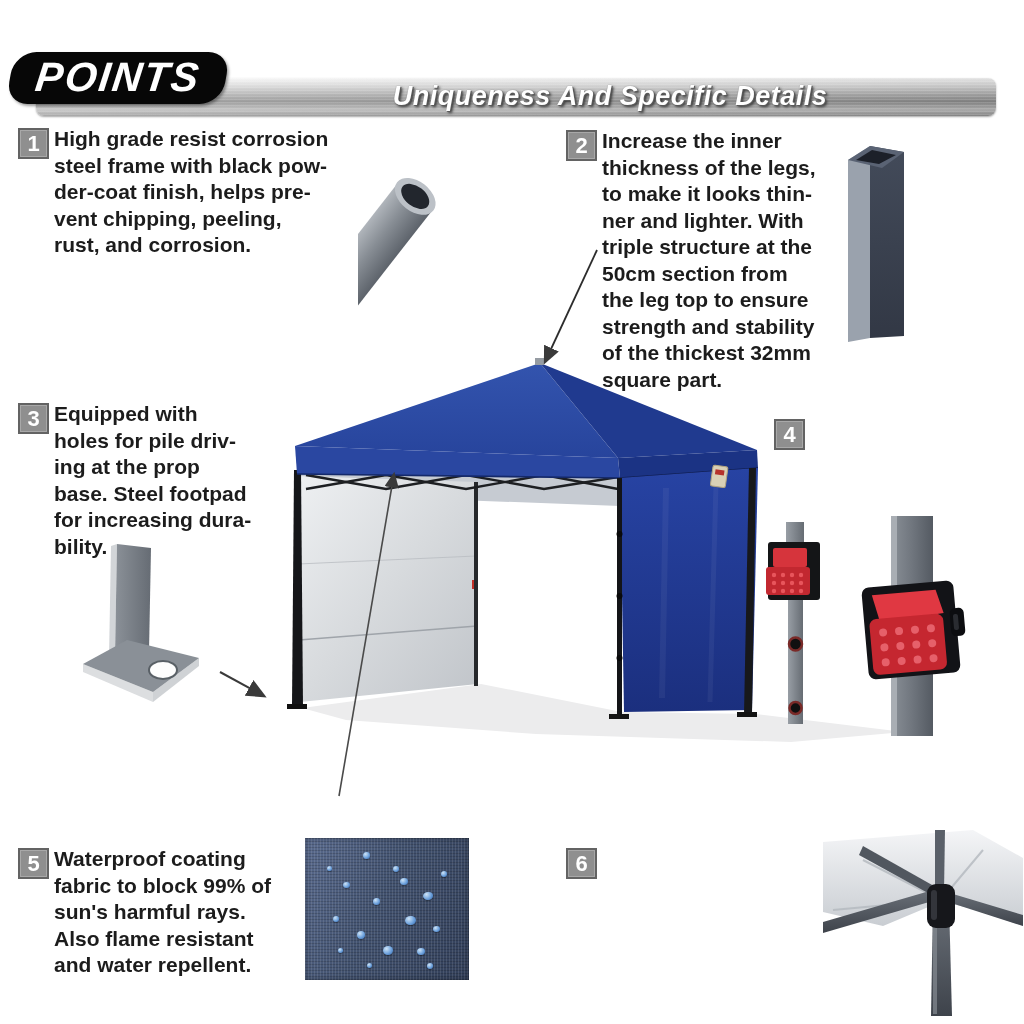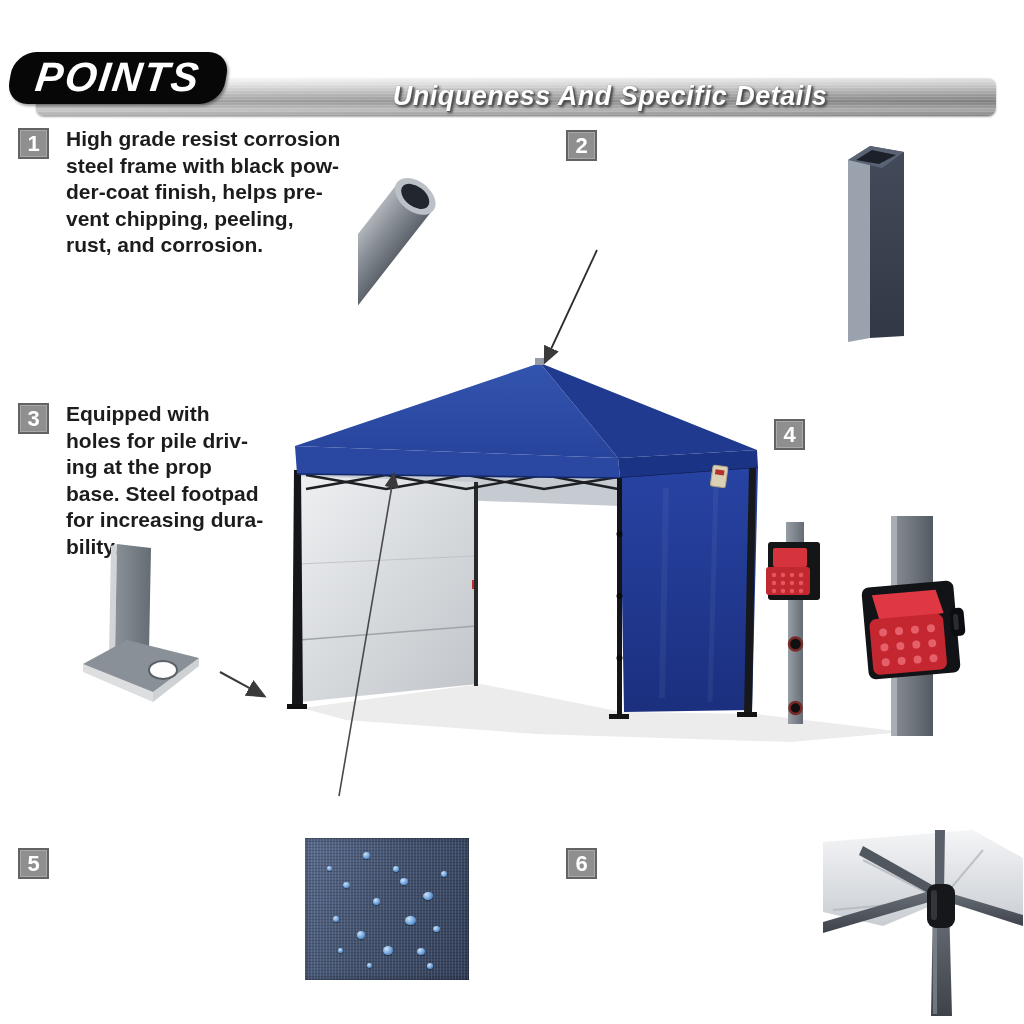--- a/index.html
+++ b/index.html
@@ -37,21 +37,21 @@
     color:#ffffff; font-style:italic; font-weight:bold; font-size:41px; letter-spacing:2px;
   }
   
   .feature { position:absolute; display:flex; align-items:flex-start; }
   .num-badge {
     flex:0 0 auto; width:31px; height:31px; margin-top:2px;
     background:#8f8f8f; border:2px solid #636363; box-shadow:inset 0 0 0 1px #a8a8a8;
     color:#ffffff; font-weight:bold; font-size:22px; line-height:27px; text-align:center;
   }
   .feature-text {
-    margin-left:17px; color:#1c1c1c; font-weight:bold; font-size:21px; line-height:26.5px;
+    margin-left:5px; color:#1c1c1c; font-weight:bold; font-size:21px; line-height:26.5px;
     white-space:pre;
   }
   .f1 { left:18px;  top:126px; }
   .f2 { left:566px; top:128px; }
   .f3 { left:18px;  top:401px; }
   .f4 { left:774px; top:417px; }
   .f5 { left:18px;  top:846px; }
   .f6 { left:566px; top:846px; }
   
   .illus { position:absolute; }
@@ -94,35 +94,50 @@
   <div class="feature f1">
     <div class="num-badge">1</div>
     <div class="feature-text">High grade resist corrosion
 steel frame with black pow-
 der-coat finish, helps pre-
 vent chipping, peeling,
 rust, and corrosion.</div>
   </div>
   <div class="feature f2">
     <div class="num-badge">2</div>
+    <div class="feature-text">Increase the inner
+thickness of the legs,
+to make it looks thin-
+ner and lighter. With
+triple structure at the
+50cm section from
+the leg top to ensure
+strength and stability
+of the thickest 32mm
+square part.</div>
   </div>
   <div class="feature f3">
     <div class="num-badge">3</div>
     <div class="feature-text">Equipped with
 holes for pile driv-
 ing at the prop
 base. Steel footpad
 for increasing dura-
 bility.</div>
   </div>
   <div class="feature f4">
     <div class="num-badge">4</div>
   </div>
   <div class="feature f5">
     <div class="num-badge">5</div>
+    <div class="feature-text">Waterproof coating
+fabric to block 99% of
+sun's harmful rays.
+Also flame resistant
+and water repellent.</div>
   </div>
   <div class="feature f6">
     <div class="num-badge">6</div>
   </div>
 
   <svg class="illus tube-illus" width="170" height="185" viewBox="0 0 170 185">
     <defs>
       <linearGradient id="tubeGrad" x1="0" y1="0" x2="1" y2="0">
         <stop offset="0" stop-color="#b0b5bb"></stop>
           <stop offset=".45" stop-color="#888e95"></stop>

